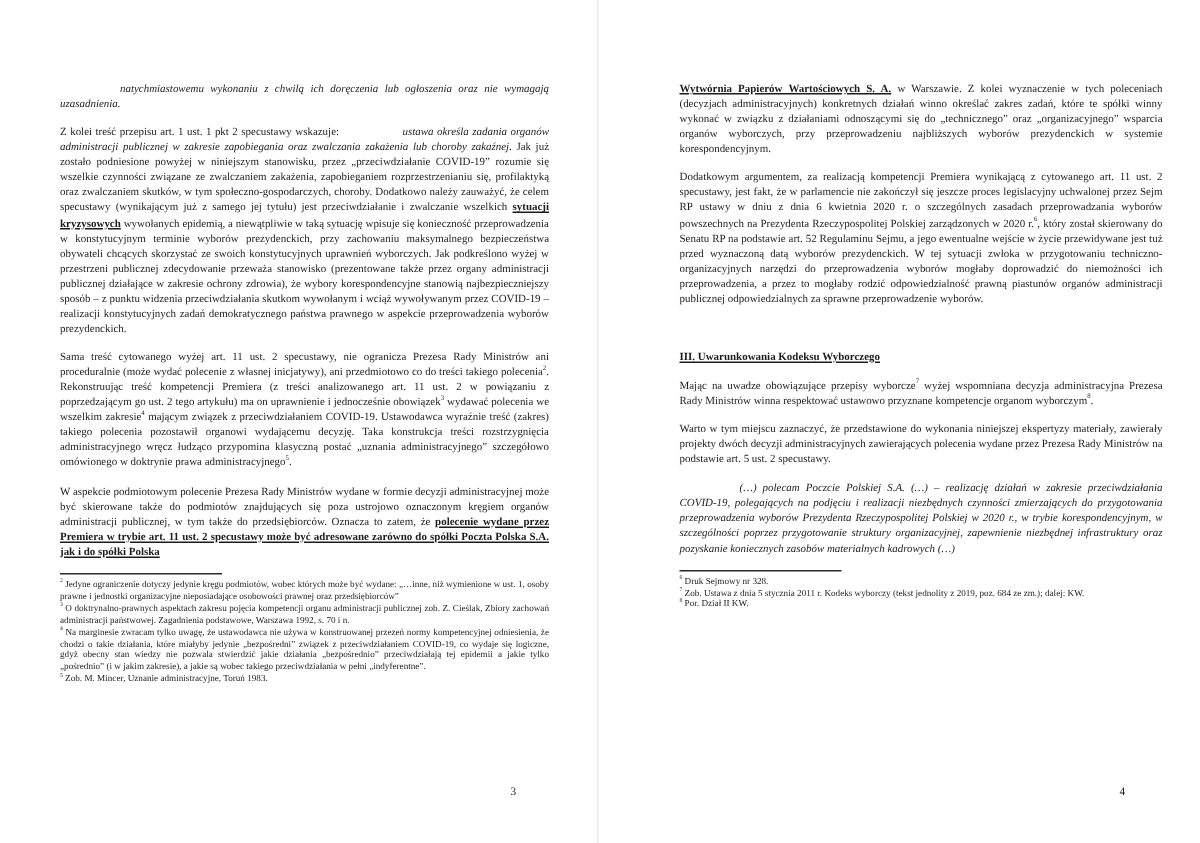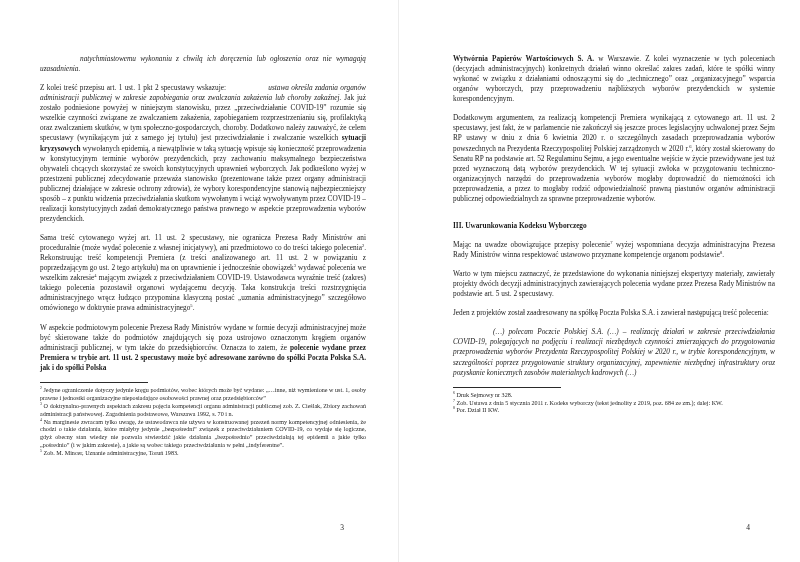--- a/index.html
+++ b/index.html
@@ -39,24 +39,24 @@
   }
   .page-body {
     font-size: 7.3px;
     line-height: 1.38;
     text-align: justify;
   }
   .page-body p.para {
     margin: 0 0 9px 0;
   }
   .page-body p.heading {
-    margin-top: 17px;
+    margin-top: 29px;
     text-align: left;
   }
-  .b { font-weight: bold; }
+  .b { font-weight: bold; text-decoration: underline; }
   .i { font-style: italic; padding-left: 40px; }
   sup {
     font-size: 0.62em;
     line-height: 0;
     vertical-align: super;
   }
   .fn-sep {
     width: 108px;
     border: 0;
     border-top: 1.2px solid #2a2a2a;
@@ -98,23 +98,22 @@
         <p class="para"><sup>5</sup><span> Zob. M. Mincer, Uznanie administracyjne, Toruń 1983.</span></p>
       </div>
     <div class="page-number">3</div>
   </div>
 
   <div class="page page-right">
     <div class="page-body">
         <p class="para"><span class="b">Wytwórnia Papierów Wartościowych S. A.</span><span> w Warszawie. Z kolei wyznaczenie w tych poleceniach (decyzjach administracyjnych) konkretnych działań winno określać zakres zadań, które te spółki winny wykonać w związku z działaniami odnoszącymi się do „technicznego” oraz „organizacyjnego” wsparcia organów wyborczych, przy przeprowadzeniu najbliższych wyborów prezydenckich w systemie korespondencyjnym.</span></p>
         <p class="para"><span>Dodatkowym argumentem, za realizacją kompetencji Premiera wynikającą z cytowanego art. 11 ust. 2 specustawy, jest fakt, że w parlamencie nie zakończył się jeszcze proces legislacyjny uchwalonej przez Sejm RP ustawy w dniu z dnia 6 kwietnia 2020 r. o szczególnych zasadach przeprowadzania wyborów powszechnych na Prezydenta Rzeczypospolitej Polskiej zarządzonych w 2020 r.</span><sup>6</sup><span>, który został skierowany do Senatu RP na podstawie art. 52 Regulaminu Sejmu, a jego ewentualne wejście w życie przewidywane jest tuż przed wyznaczoną datą wyborów prezydenckich. W tej sytuacji zwłoka w przygotowaniu techniczno-organizacyjnych narzędzi do przeprowadzenia wyborów mogłaby doprowadzić do niemożności ich przeprowadzenia, a przez to mogłaby rodzić odpowiedzialność prawną piastunów organów administracji publicznej odpowiedzialnych za sprawne przeprowadzenie wyborów.</span></p>
         <p class="para heading"><span class="b">III. Uwarunkowania Kodeksu Wyborczego</span></p>
-        <p class="para"><span>Mając na uwadze obowiązujące przepisy polecenie</span><sup>7</sup><span> wyżej wspomniana decyzja administracyjna Prezesa Rady Ministrów winna respektować ustawowo przyznane kompetencje organom podstawie</span><sup>8</sup><span>.</span></p>
+        <p class="para"><span>Mając na uwadze obowiązujące przepisy wyborcze</span><sup>7</sup><span> wyżej wspomniana decyzja administracyjna Prezesa Rady Ministrów winna respektować ustawowo przyznane kompetencje organom wyborczym</span><sup>8</sup><span>.</span></p>
         <p class="para"><span>Warto w tym miejscu zaznaczyć, że przedstawione do wykonania niniejszej ekspertyzy materiały, zawierały projekty dwóch decyzji administracyjnych zawierających polecenia wydane przez Prezesa Rady Ministrów na podstawie art. 5 ust. 2 specustawy.</span></p>
-        <p class="para"><span>Jeden z projektów został zaadresowany na spółkę Poczta Polska S.A. i zawierał następującą treść polecenia:</span></p>
         <p class="para"><span class="i">(…) polecam Poczcie Polskiej S.A. (…) – realizację działań w zakresie przeciwdziałania COVID-19, polegających na podjęciu i realizacji niezbędnych czynności zmierzających do przygotowania przeprowadzenia wyborów Prezydenta Rzeczypospolitej Polskiej w 2020 r., w trybie korespondencyjnym, w szczególności poprzez przygotowanie struktury organizacyjnej, zapewnienie niezbędnej infrastruktury oraz pozyskanie koniecznych zasobów materialnych kadrowych (…)</span></p>
       </div>
     <hr class="fn-sep">
     <div class="footnotes">
         <p class="para"><sup>6</sup><span> Druk Sejmowy nr 328.</span></p>
         <p class="para"><sup>7</sup><span> Zob. Ustawa z dnia 5 stycznia 2011 r. Kodeks wyborczy (tekst jednolity z 2019, poz. 684 ze zm.); dalej: KW.</span></p>
         <p class="para"><sup>8</sup><span> Por. Dział II KW.</span></p>
       </div>
     <div class="page-number">4</div>
   </div>

